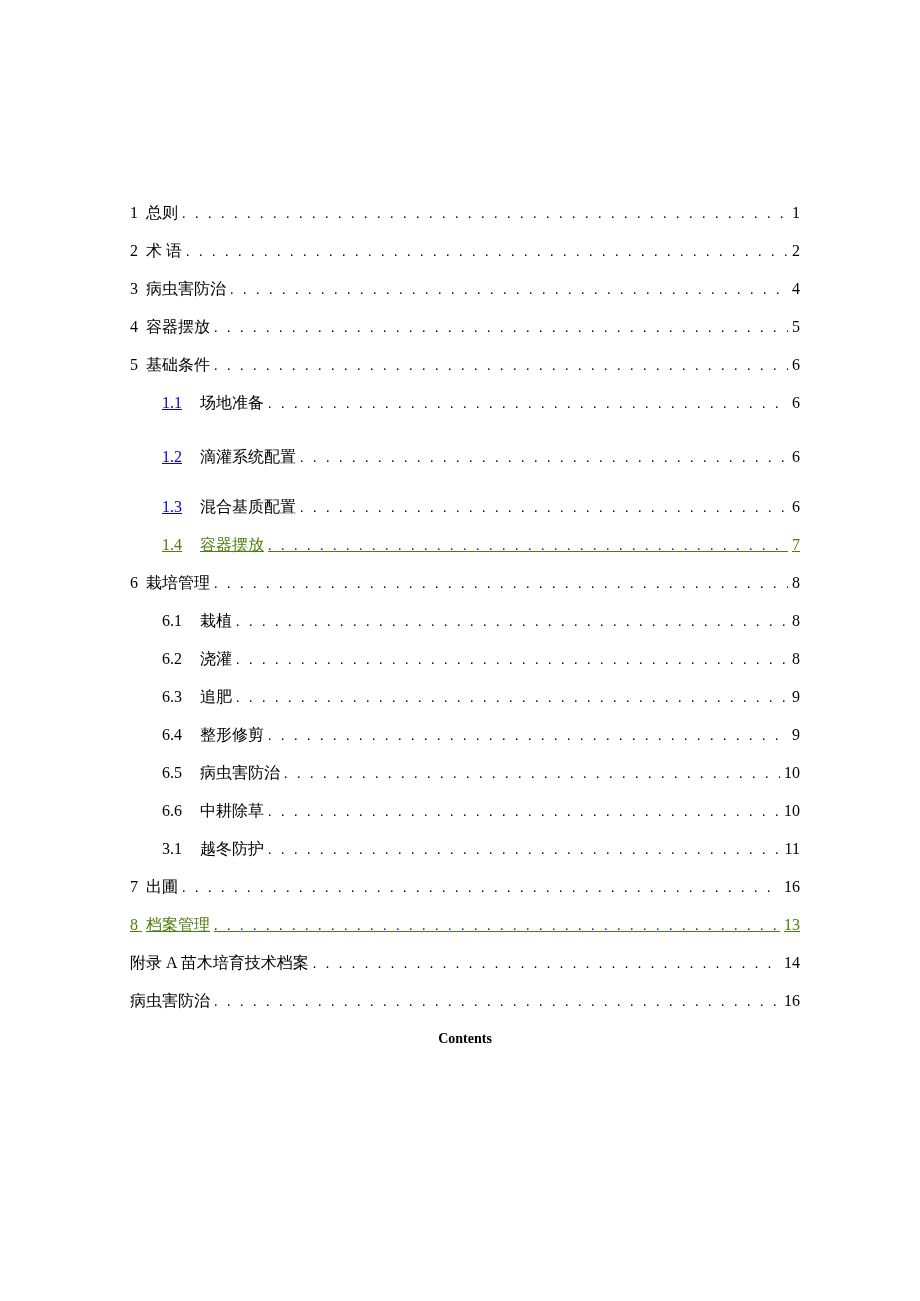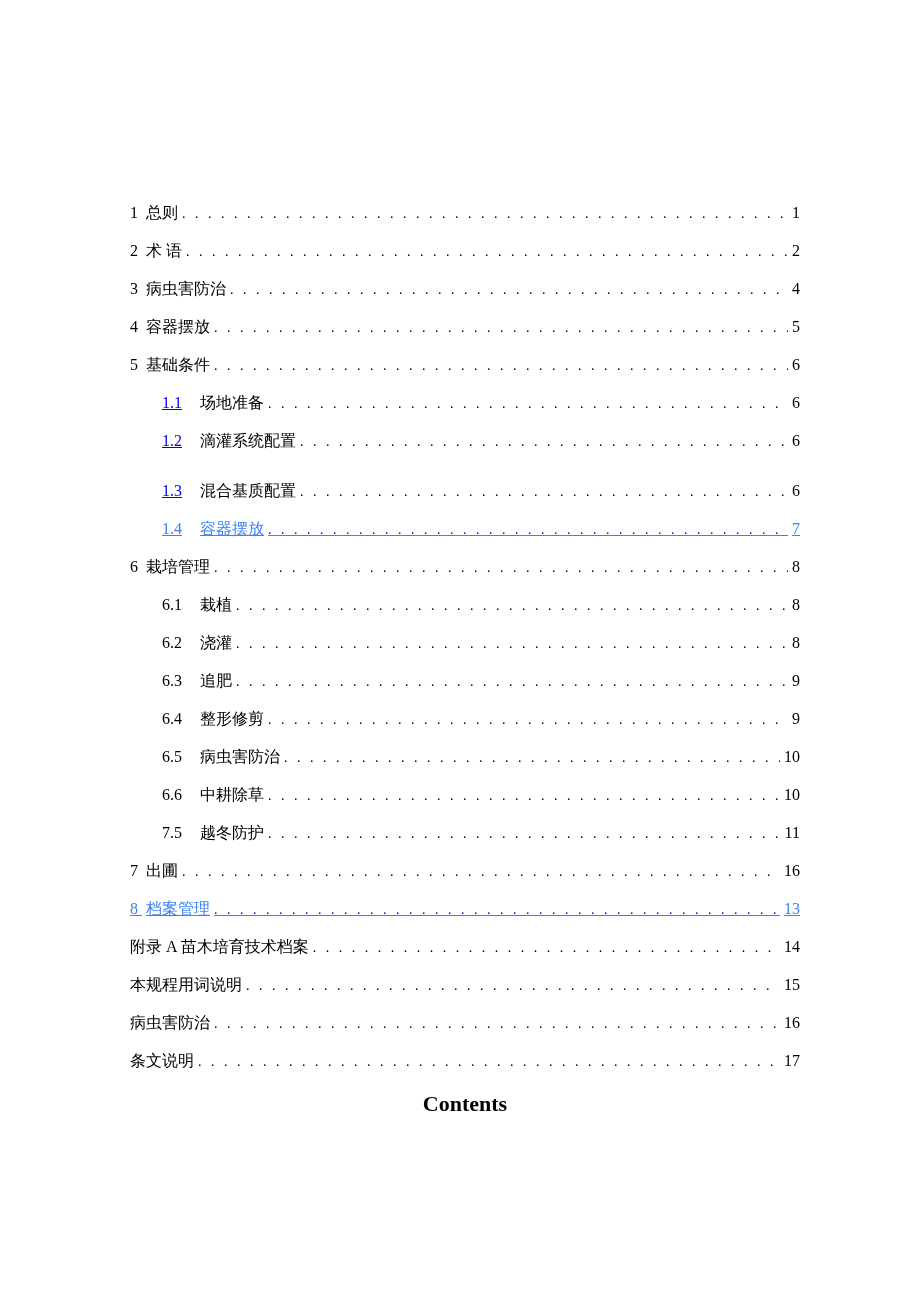--- a/index.html
+++ b/index.html
@@ -50,31 +50,31 @@
       margin: 0 4px;
     }
     .toc-dots::after {
       content: ". . . . . . . . . . . . . . . . . . . . . . . . . . . . . . . . . . . . . . . . . . . . . . . . . . . . . . . . . . . . . . . . . . . . . . . . . . . . . . . . . . . . . . . . . . . . . . . . . . . . . . . . . . . . . . . . . . . . . . . .";
     }
     .toc-page {
       flex-shrink: 0;
       font-family: "Times New Roman", serif;
     }
     .link {
-      color: #3b82f6;
+      color: #4d7c0f;
       text-decoration: underline;
     }
     .link .toc-dots::after {
       color: #0000EE;
     }
     .contents-heading {
       text-align: center;
       font-family: "Times New Roman", serif;
       font-weight: bold;
-      font-size: 22px;
+      font-size: 14px;
       margin-top: 16px;
     }
     .sub-number {
       display: inline-block;
       width: 38px;
     }
   </style>
 </head>
 <body>
 
@@ -114,21 +114,21 @@
       <span class="toc-dots"></span>
       <span class="toc-page">6</span>
     </div>
     <div class="toc-entry sub">
       <span class="sub-number link" style="color: rgb(0, 0, 238); text-decoration: underline;">1.1</span>
       <span class="toc-title">场地准备</span>
       <span class="toc-dots"></span>
       <span class="toc-page">6</span>
     </div>
     <div class="toc-entry sub">
-      <span class="sub-number link" style="color: rgb(0, 0, 238); text-decoration: underline;">1.2</span>
+      <span class="sub-number link" style="color: rgb(0, 0, 238); text-decoration: underline; margin-top: 16px;">1.2</span>
       <span class="toc-title">滴灌系统配置</span>
       <span class="toc-dots"></span>
       <span class="toc-page">6</span>
     </div>
     <div class="toc-entry sub">
       <span class="sub-number link" style="color: rgb(0, 0, 238); text-decoration: underline; margin-top: 12px;">1.3</span>
       <span class="toc-title">混合基质配置</span>
       <span class="toc-dots"></span>
       <span class="toc-page">6</span>
     </div>
@@ -175,21 +175,21 @@
       <span class="toc-dots"></span>
       <span class="toc-page">10</span>
     </div>
     <div class="toc-entry sub">
       <span class="sub-number">6.6</span>
       <span class="toc-title">中耕除草</span>
       <span class="toc-dots"></span>
       <span class="toc-page">10</span>
     </div>
     <div class="toc-entry sub">
-      <span class="sub-number">7.5</span>
+      <span class="sub-number">3.1</span>
       <span class="toc-title">越冬防护</span>
       <span class="toc-dots"></span>
       <span class="toc-page">11</span>
     </div>
     <div class="toc-entry">
       <span class="toc-number">7</span>
       <span class="spacer">&nbsp;&nbsp;</span>
       <span class="toc-title">出圃</span>
       <span class="toc-dots"></span>
       <span class="toc-page">16</span>
@@ -200,29 +200,19 @@
       <span class="toc-title">档案管理</span>
       <span class="toc-dots"></span>
       <span class="toc-page">13</span>
     </div>
     <div class="toc-entry">
       <span class="toc-title">附录 A 苗木培育技术档案</span>
       <span class="toc-dots"></span>
       <span class="toc-page">14</span>
     </div>
     <div class="toc-entry">
-      <span class="toc-title">本规程用词说明</span>
-      <span class="toc-dots"></span>
-      <span class="toc-page">15</span>
-    </div>
-    <div class="toc-entry">
       <span class="toc-title">病虫害防治</span>
       <span class="toc-dots"></span>
       <span class="toc-page">16</span>
-    </div>
-    <div class="toc-entry">
-      <span class="toc-title">条文说明</span>
-      <span class="toc-dots"></span>
-      <span class="toc-page">17</span>
     </div>
   </div>
 
 <div class="contents-heading">Contents</div>
 
 </body></html>

